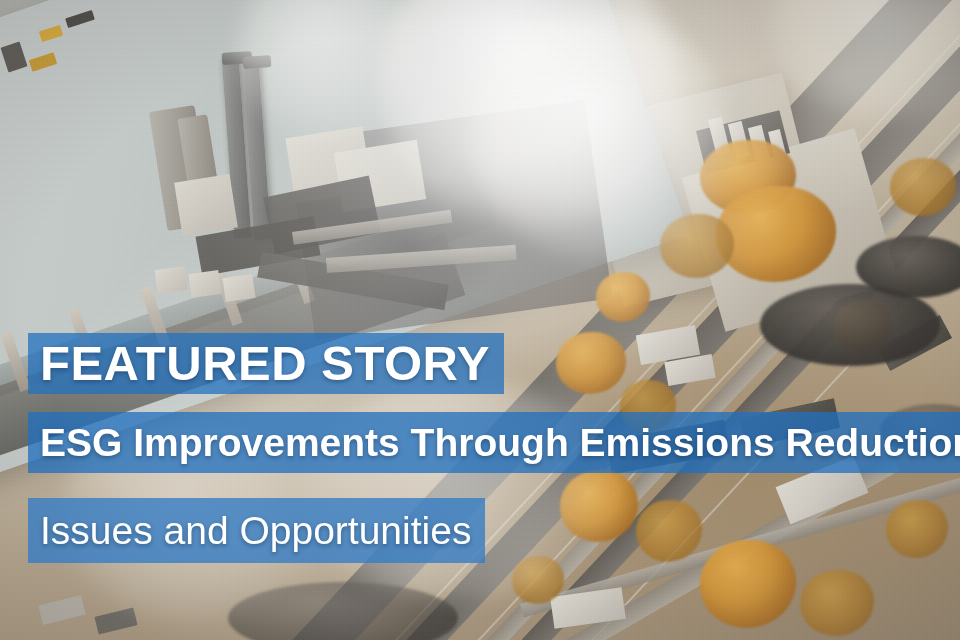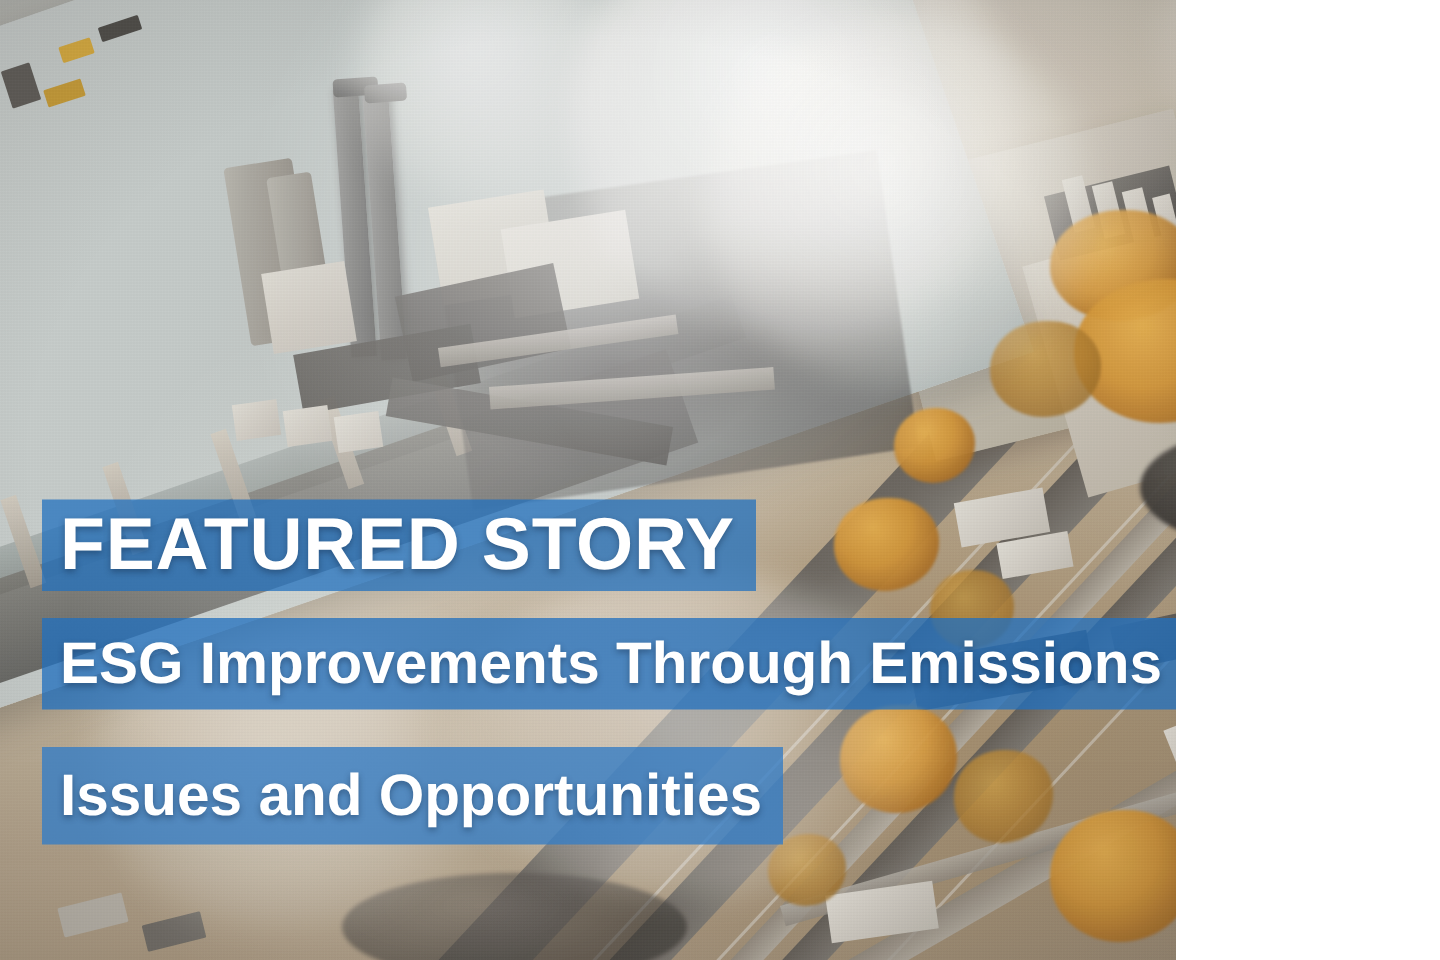--- a/index.html
+++ b/index.html
@@ -5,21 +5,21 @@
 <style>
   * { margin:0; padding:0; box-sizing:border-box; }
   html, body {
     width:960px; height:640px;
     overflow:hidden;
     background:#8d8madd;
     font-family:"Liberation Sans", sans-serif;
   }
   #stage {
     position:relative;
-    width:784px; height:640px;
+    width:960px; height:640px;
     overflow:hidden;
     background:#b9ad9b;
   }
 
   
   .photo {
     position:absolute; inset:0;
     overflow:hidden;
     filter:saturate(0.92) contrast(0.96) brightness(1.02);
   }
@@ -243,21 +243,21 @@
   }
   .banner-title .txt {
     text-shadow:0 2px 4px rgba(20,45,75,0.45);
   }
   .banner-sub {
     left:28px; top:498px;
     height:65px;
     padding:0 14px 0 12px;
     background:rgba(54,125,196,0.80);
     font-size:39px;
-    font-weight:bold;
+    font-weight:normal;
     line-height:1;
   }
   .banner-sub .txt {
     text-shadow:0 2px 4px rgba(20,45,75,0.45);
   }
 </style>
 </head>
 <body>
 
 <div id="stage">

